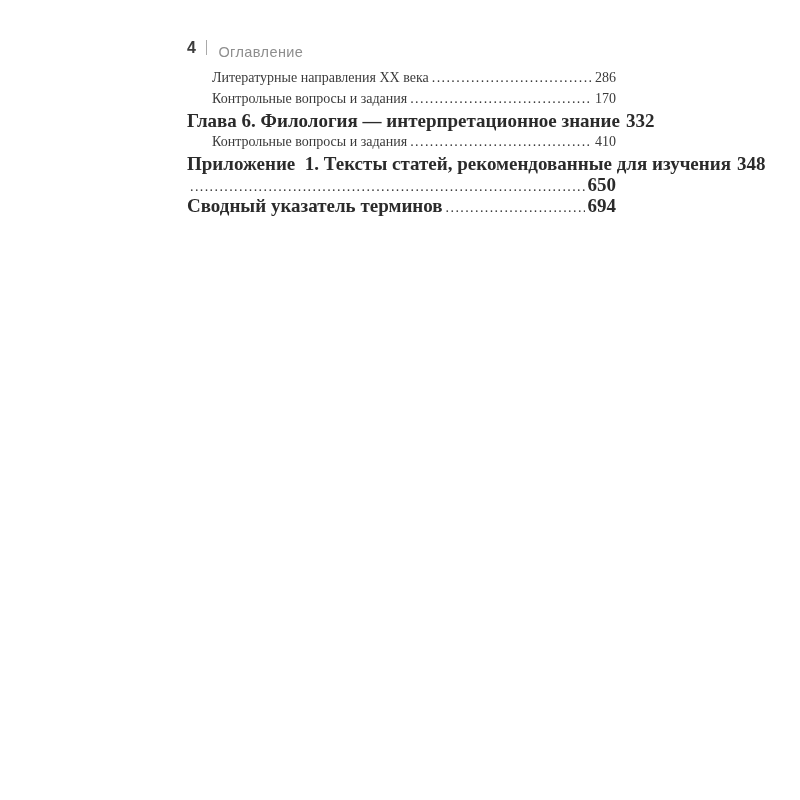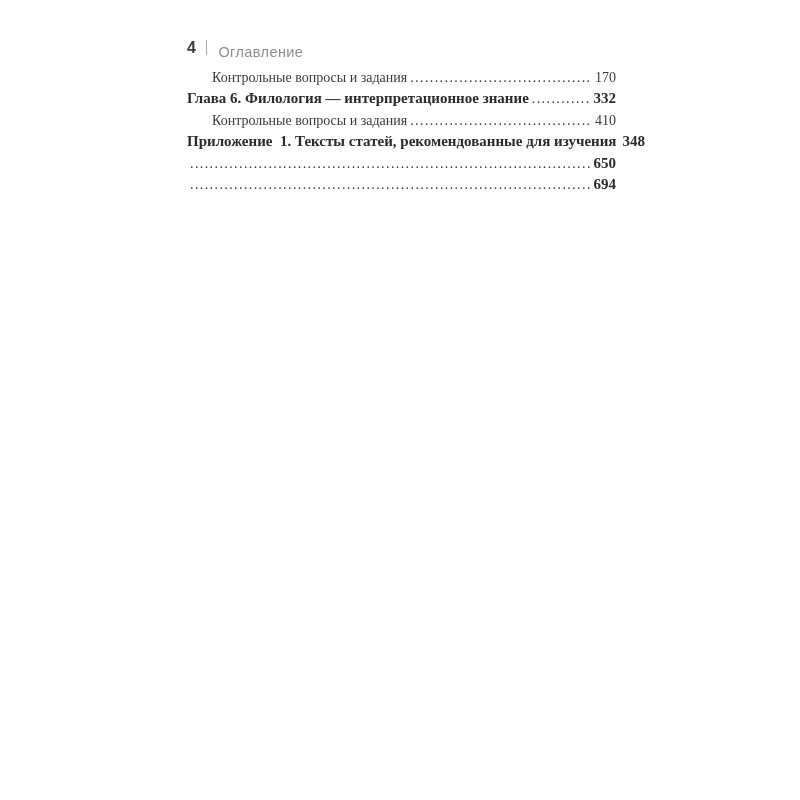--- a/index.html
+++ b/index.html
@@ -55,21 +55,21 @@
   }
   .toc-row {
     display: flex;
     align-items: baseline;
     height: 21.4px;
     line-height: 21.4px;
     font-size: 14px;
   }
   .toc-row.bold {
     font-weight: bold;
-    font-size: 15px;
+    font-size: 19px;
     color: #2b2b2b;
   }
   .toc-row.indented {
     padding-left: 25px;
   }
   .toc-label {
     white-space: pre;       
     flex: 0 0 auto;
   }
   .toc-leader {
@@ -98,20 +98,25 @@
   <div id="content">
 
     <div class="running-head">
       <span class="folio">4</span>
       <span class="head-divider"></span>
       <span class="head-title">Оглавление</span>
     </div>
 
     <div id="toc-list">
         <div class="toc-row indented">
+          <span class="toc-label">Литературные направления XX века</span>
+          <span class="toc-leader"></span>
+          <span class="toc-page">286</span>
+        </div>
+        <div class="toc-row indented">
           <span class="toc-label">Контрольные вопросы и задания</span>
           <span class="toc-leader"></span>
           <span class="toc-page">170</span>
         </div>
         <div class="toc-row bold">
           <span class="toc-label">Глава 6. Филология — интерпретационное знание</span>
           <span class="toc-leader"></span>
           <span class="toc-page">332</span>
         </div>
         <div class="toc-row indented">
@@ -122,19 +127,20 @@
         <div class="toc-row bold">
           <span class="toc-label">Приложение  1. Тексты статей, рекомендованные для изучения</span>
           <span class="toc-leader"></span>
           <span class="toc-page">348</span>
         </div>
         <div class="toc-row bold">
           <span class="toc-leader"></span>
           <span class="toc-page">650</span>
         </div>
         <div class="toc-row bold">
+          <span class="toc-label">Сводный указатель терминов</span>
           <span class="toc-leader"></span>
           <span class="toc-page">694</span>
         </div>
       </div>
 
   </div>
 </div>
 
 </body></html>

